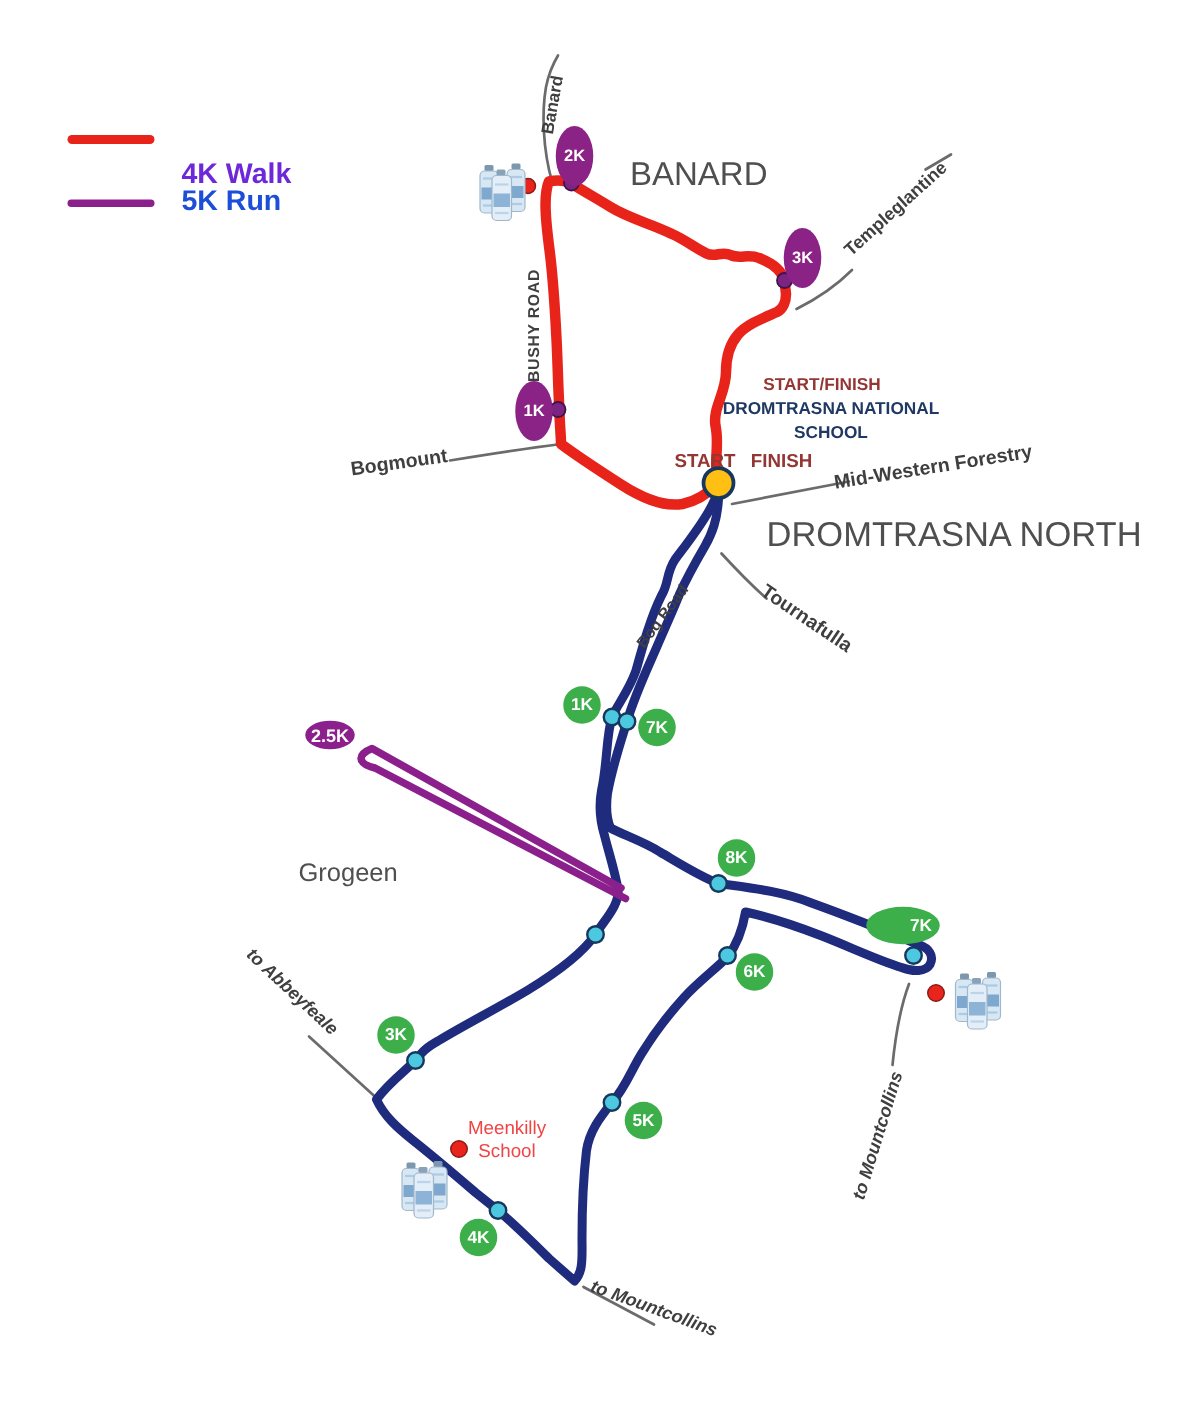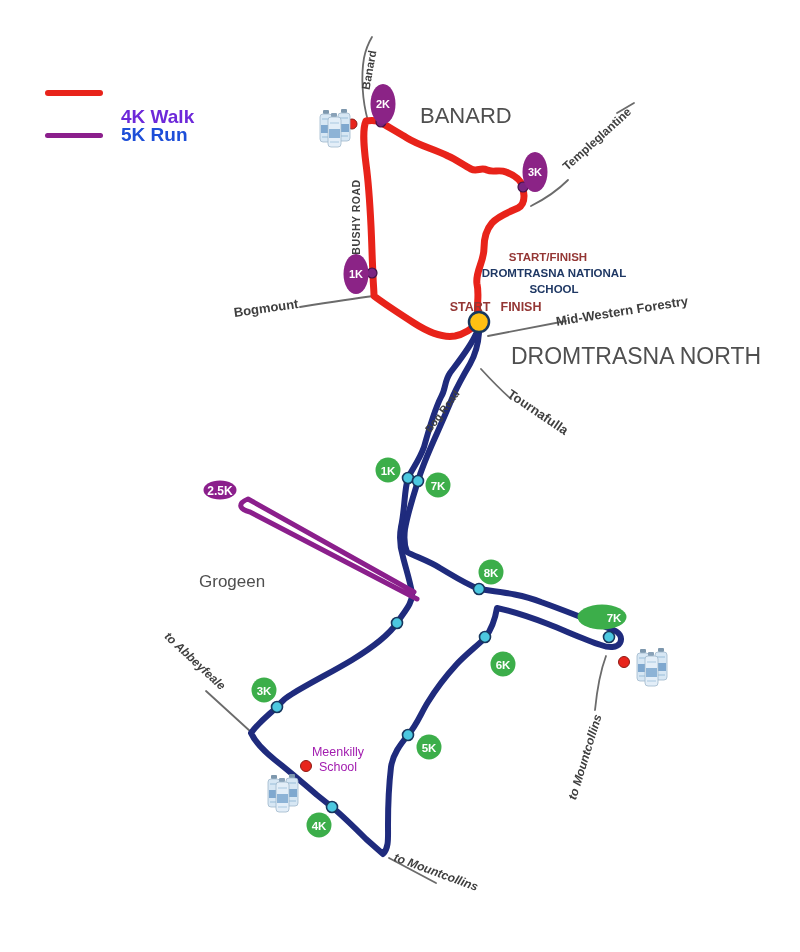--- a/index.html
+++ b/index.html
@@ -27,21 +27,21 @@
 
   
   .km{position:absolute;border-radius:50%;display:flex;align-items:center;justify-content:center;
       color:#ffffff;font-weight:bold;transform:translate(-50%,-50%);}
   .km-purple{width:25px;height:40px;background:#8b2386;font-size:11px;}
   .km-purple-big{width:33px;height:19px;background:#8b1f8c;font-size:12px;}
   .km-green{width:25px;height:25px;background:#3cae4a;font-size:11.5px;}
 
   .sf{color:#943634;font-weight:bold;}
   .school{color:#1f3864;font-weight:bold;padding-left:12px;}
-  .poi{color:#a21caf;}
+  .poi{color:#ef4444;}
 </style>
 </head>
 <body>
 
 <div class="map">
 
   <svg class="routes" width="800" height="952" viewBox="0 0 800 952">
 
     <defs>
       <g id="bottles">
@@ -188,18 +188,18 @@
   <div class="km km-purple" style="left:356px;top:274px;">1K</div>
   <div class="km km-purple" style="left:383px;top:104px;">2K</div>
   <div class="km km-purple" style="left:535px;top:172px;">3K</div>
 
   <div class="km km-purple-big" style="left:220px;top:490px;">2.5K</div>
 
   <div class="km km-green" style="left:388px;top:470px;">1K</div>
   <div class="km km-green" style="left:264px;top:690px;">3K</div>
   <div class="km km-green" style="left:319px;top:825px;">4K</div>
   <div class="km km-green" style="left:429px;top:747px;">5K</div>
-  <div class="km km-green" style="left:503px;top:664px;">6K</div>
+  <div class="km km-green" style="left:503px;top:648px;">6K</div>
   <div class="km km-green" style="left:602px;top:617px;padding-left:24px;">7K</div>
   <div class="km km-green" style="left:491px;top:572px;">8K</div>
   <div class="km km-green" style="left:438px;top:485px;">7K</div>
 
 </div>
 
 </body></html>

